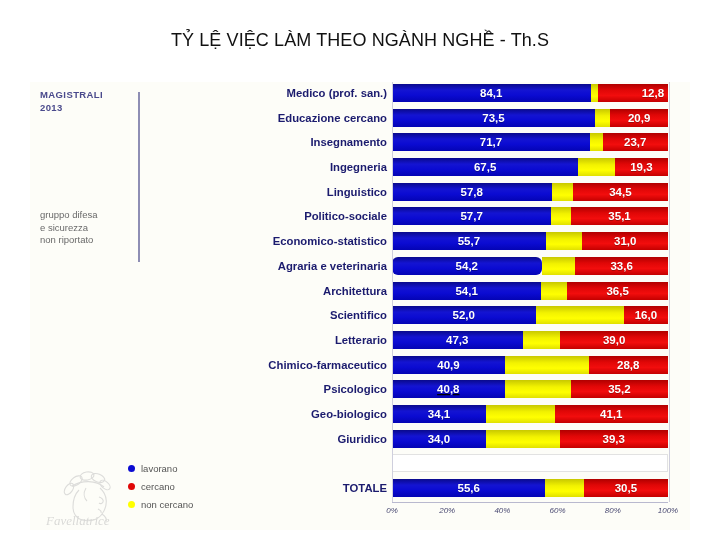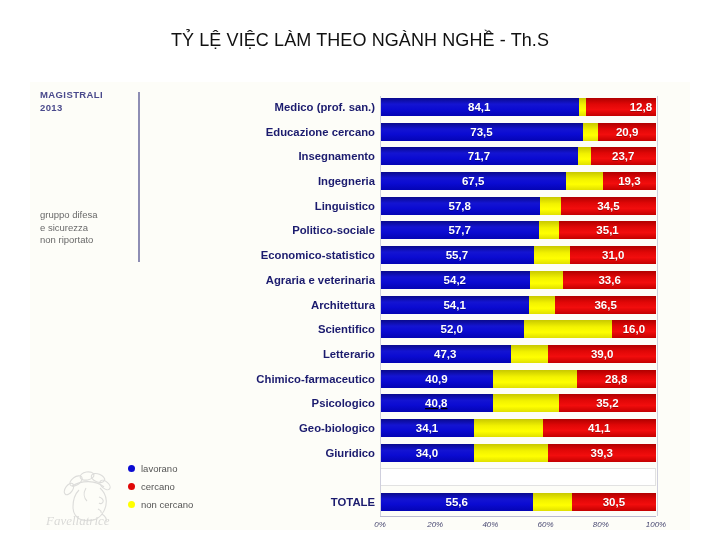--- a/index.html
+++ b/index.html
@@ -38,21 +38,21 @@
   #note-block{
     position:absolute;left:0;top:123px;
     font-size:9.5px;color:#6a6a6a;line-height:12.5px;
   }
   #vrule{
     position:absolute;left:98px;top:6px;width:2px;height:170px;
     background:#8e8eb4;
   }
 
   
-  #plot{position:absolute;left:183px;top:0px;width:445px;height:420px;margin-top:14px;}
+  #plot{position:absolute;left:195px;top:0px;width:445px;height:420px;}
 
   .row{position:relative;height:24.7px;}
   .row-label{
     position:absolute;right:283px;top:2px;
     width:210px;text-align:right;
     font-size:11.3px;font-weight:bold;color:#1b1b6e;
     white-space:nowrap;line-height:18px;
   }
   .bar-track{
     position:absolute;left:167px;top:2px;
@@ -213,21 +213,21 @@
               </div>
               <div class="seg seg-yellow" style="width: 13.3%;"></div>
               <div class="seg seg-red" style="width: 31%;">
                 <span>31,0</span>
               </div>
             </div>
           </div>
           <div class="row">
             <div class="row-label">Agraria e veterinaria</div>
             <div class="bar-track">
-              <div class="seg seg-blue" style="width: 54.2%;">
+              <div class="seg seg-blue" style="width: 54.2%; border-radius: 6px;">
                 <span>54,2</span>
               </div>
               <div class="seg seg-yellow" style="width: 12.2%;"></div>
               <div class="seg seg-red" style="width: 33.6%;">
                 <span>33,6</span>
               </div>
             </div>
           </div>
           <div class="row">
             <div class="row-label">Architettura</div>

